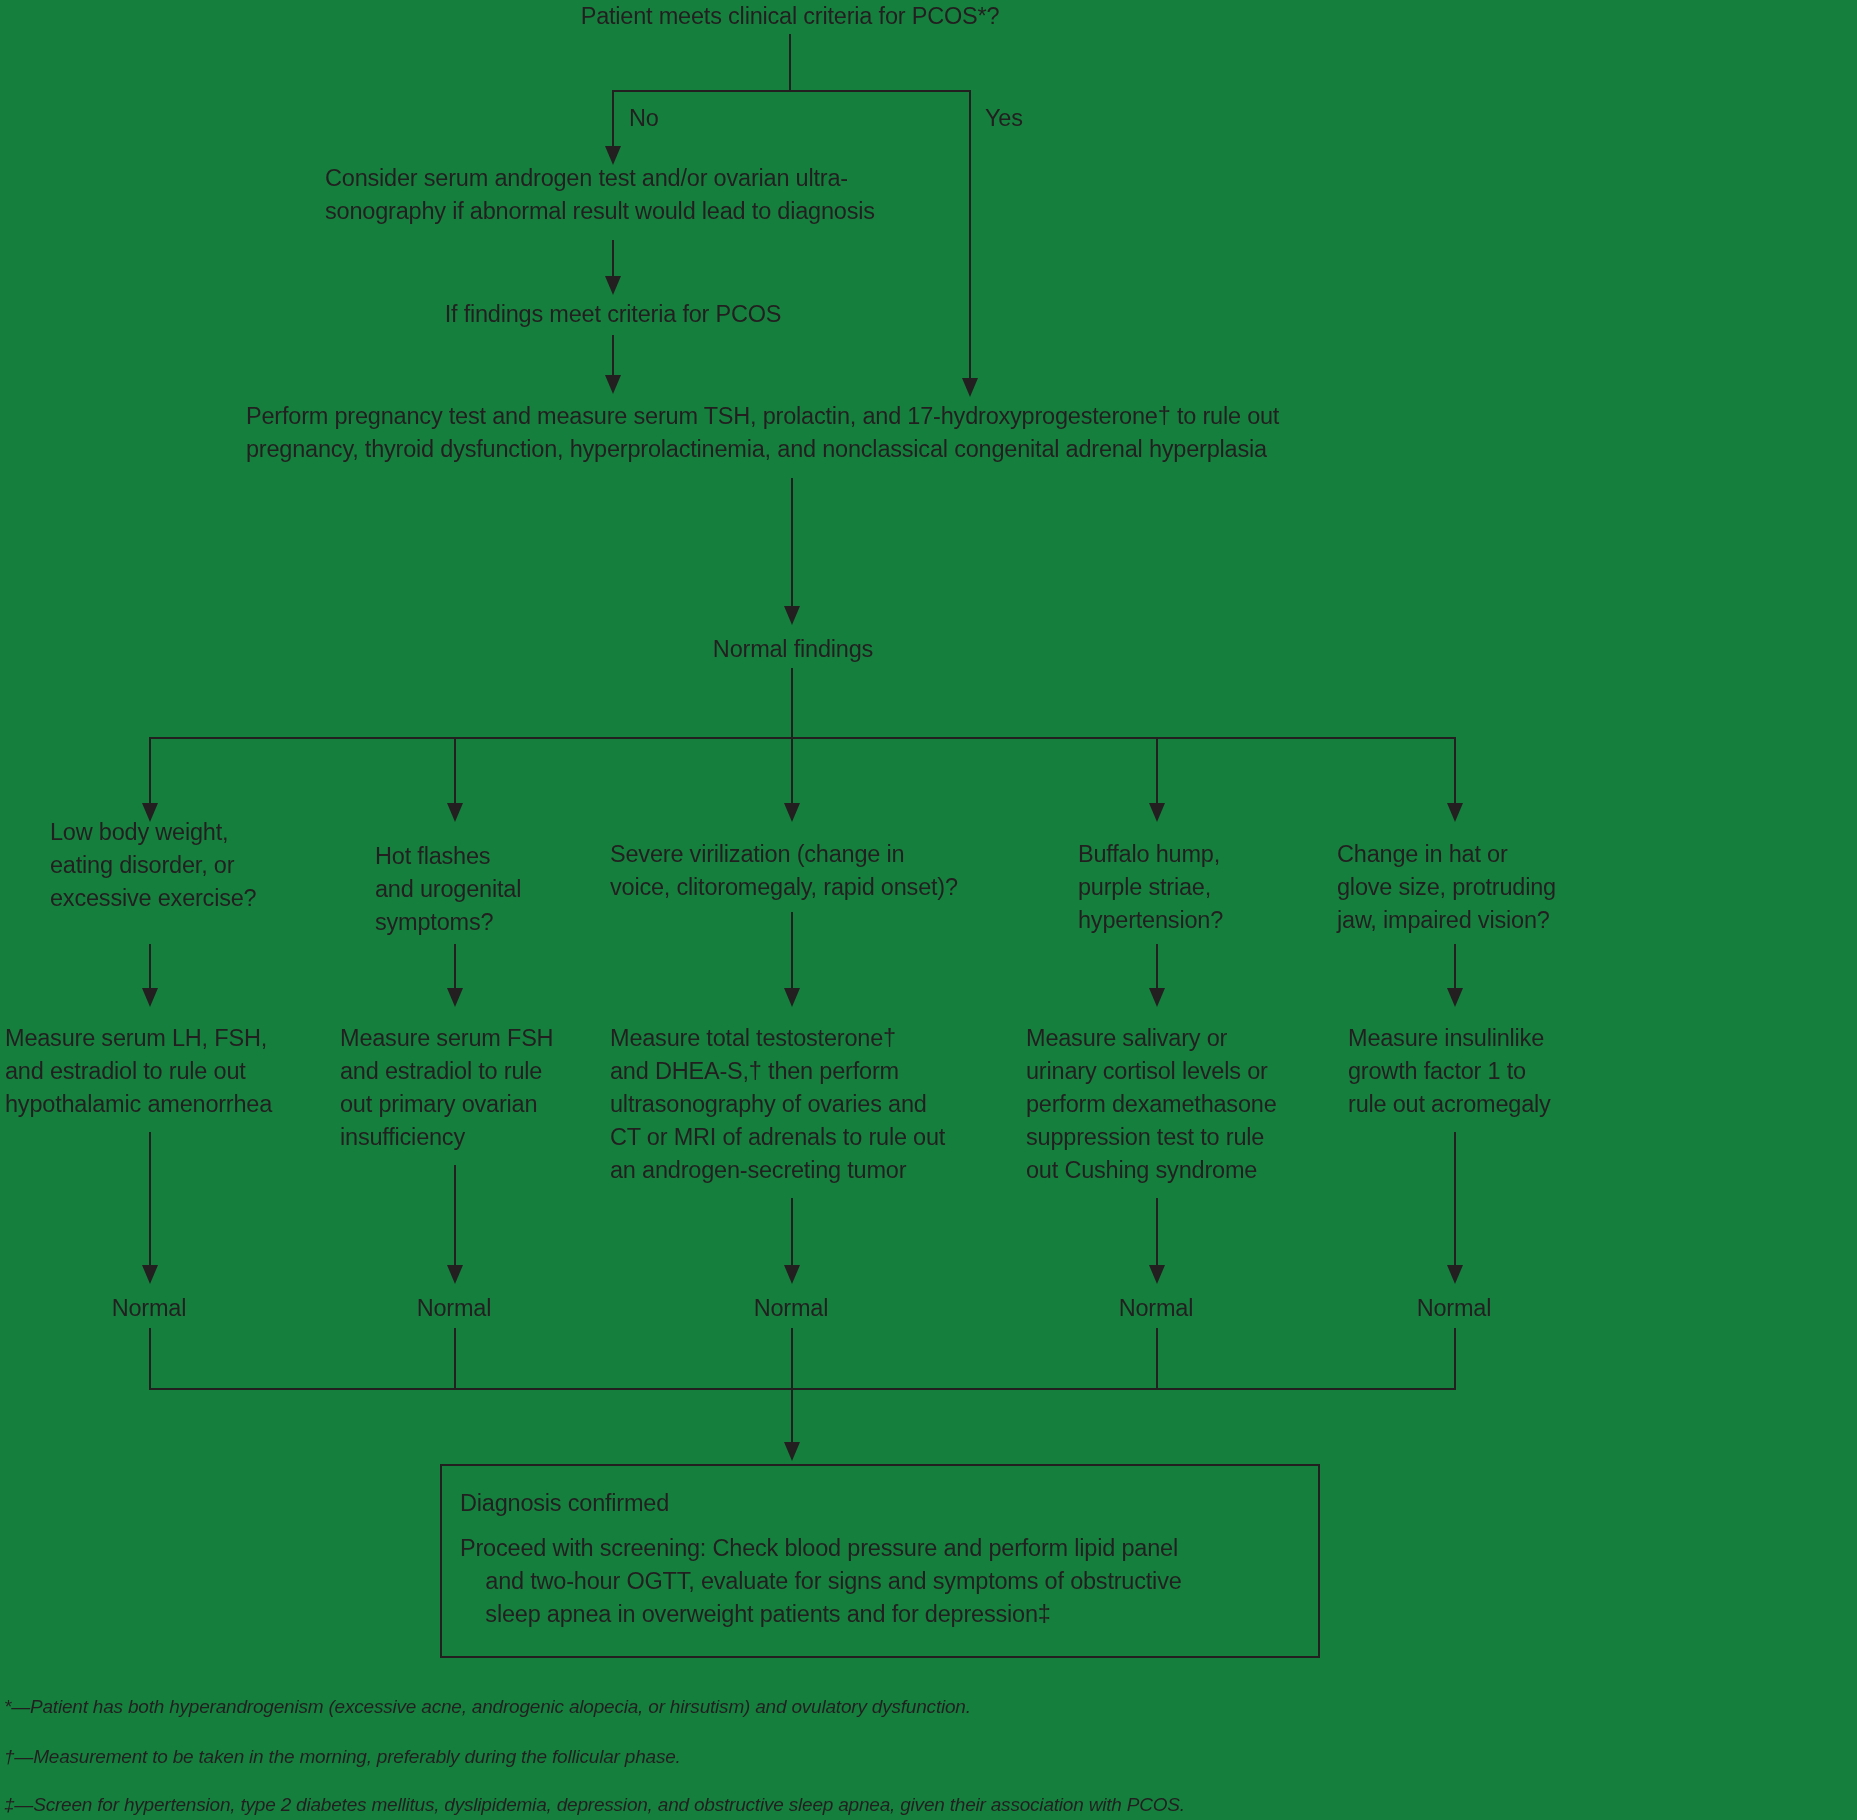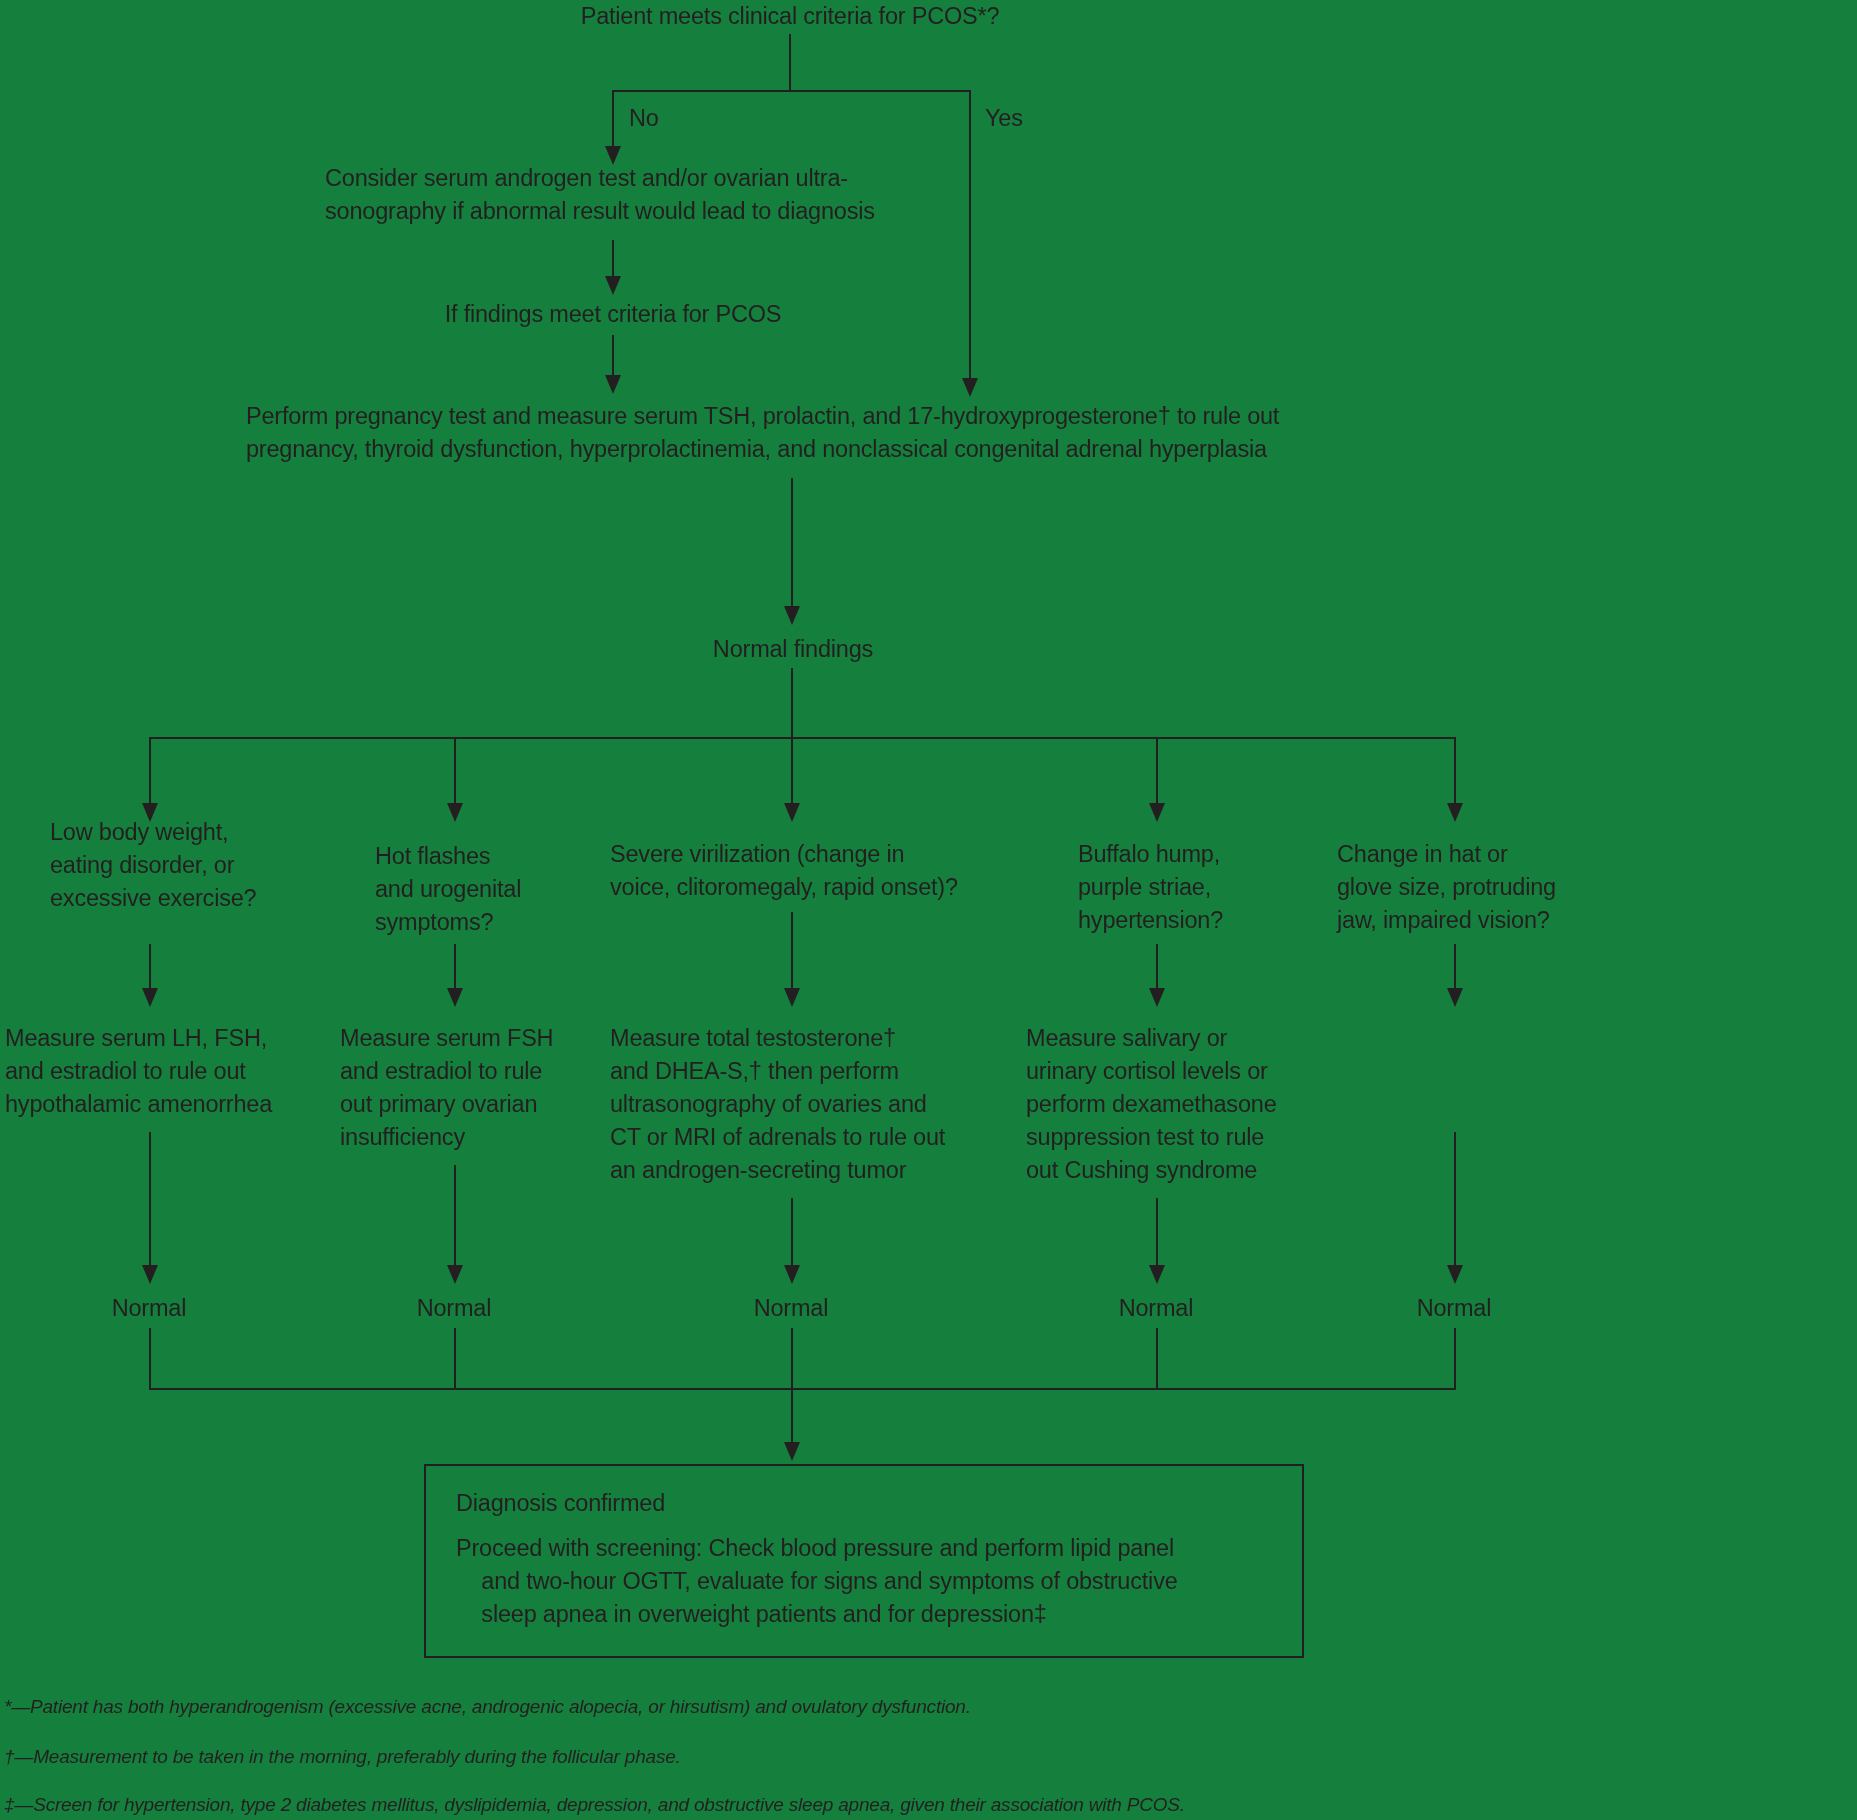--- a/index.html
+++ b/index.html
@@ -25,25 +25,25 @@
   .vline { position: absolute; width: 2px; background: var(--ink); }
   .hline { position: absolute; height: 2px; background: var(--ink); }
   .ah {
     position: absolute; width: 0; height: 0;
     border-left: 8px solid transparent;
     border-right: 8px solid transparent;
     border-top: 19px solid var(--ink);
   }
   #diagnosis-box {
     position: absolute;
-    left: 424px; top: 1464px;
+    left: 440px; top: 1464px;
     width: 880px; height: 194px;
     border: 2px solid var(--ink);
     box-sizing: border-box;
-    padding: 22px 18px 0 30px;
+    padding: 22px 18px 0 18px;
   }
   #diagnosis-box .box-title { font-size: 23.5px; line-height: 30px; }
   #diagnosis-box .box-body {
     margin-top: 14px;
     font-size: 23.5px; line-height: 33px;
     white-space: pre-wrap;
   }
   .foot {
     position: absolute;
     font-style: italic;
@@ -136,20 +136,23 @@
   <div class="t" style="left:610px;  top:1022px; width:390px;">Measure total testosterone†
 and DHEA-S,† then perform
 ultrasonography of ovaries and
 CT or MRI of adrenals to rule out
 an androgen-secreting tumor</div>
   <div class="t" style="left:1026px; top:1022px; width:310px;">Measure salivary or
 urinary cortisol levels or
 perform dexamethasone
 suppression test to rule
 out Cushing syndrome</div>
+  <div class="t" style="left:1348px; top:1022px; width:280px;">Measure insulinlike
+growth factor 1 to
+rule out acromegaly</div>
 
   <div class="vline" style="left:149px;  top:1132px; height:135px;"></div>
   <div class="ah" style="left:142px;  top:1265px;"></div>
   <div class="vline" style="left:454px;  top:1165px; height:102px;"></div>
   <div class="ah" style="left:447px;  top:1265px;"></div>
   <div class="vline" style="left:791px;  top:1198px; height:69px;"></div>
   <div class="ah" style="left:784px;  top:1265px;"></div>
   <div class="vline" style="left:1156px; top:1198px; height:69px;"></div>
   <div class="ah" style="left:1149px; top:1265px;"></div>
   <div class="vline" style="left:1454px; top:1132px; height:135px;"></div>

